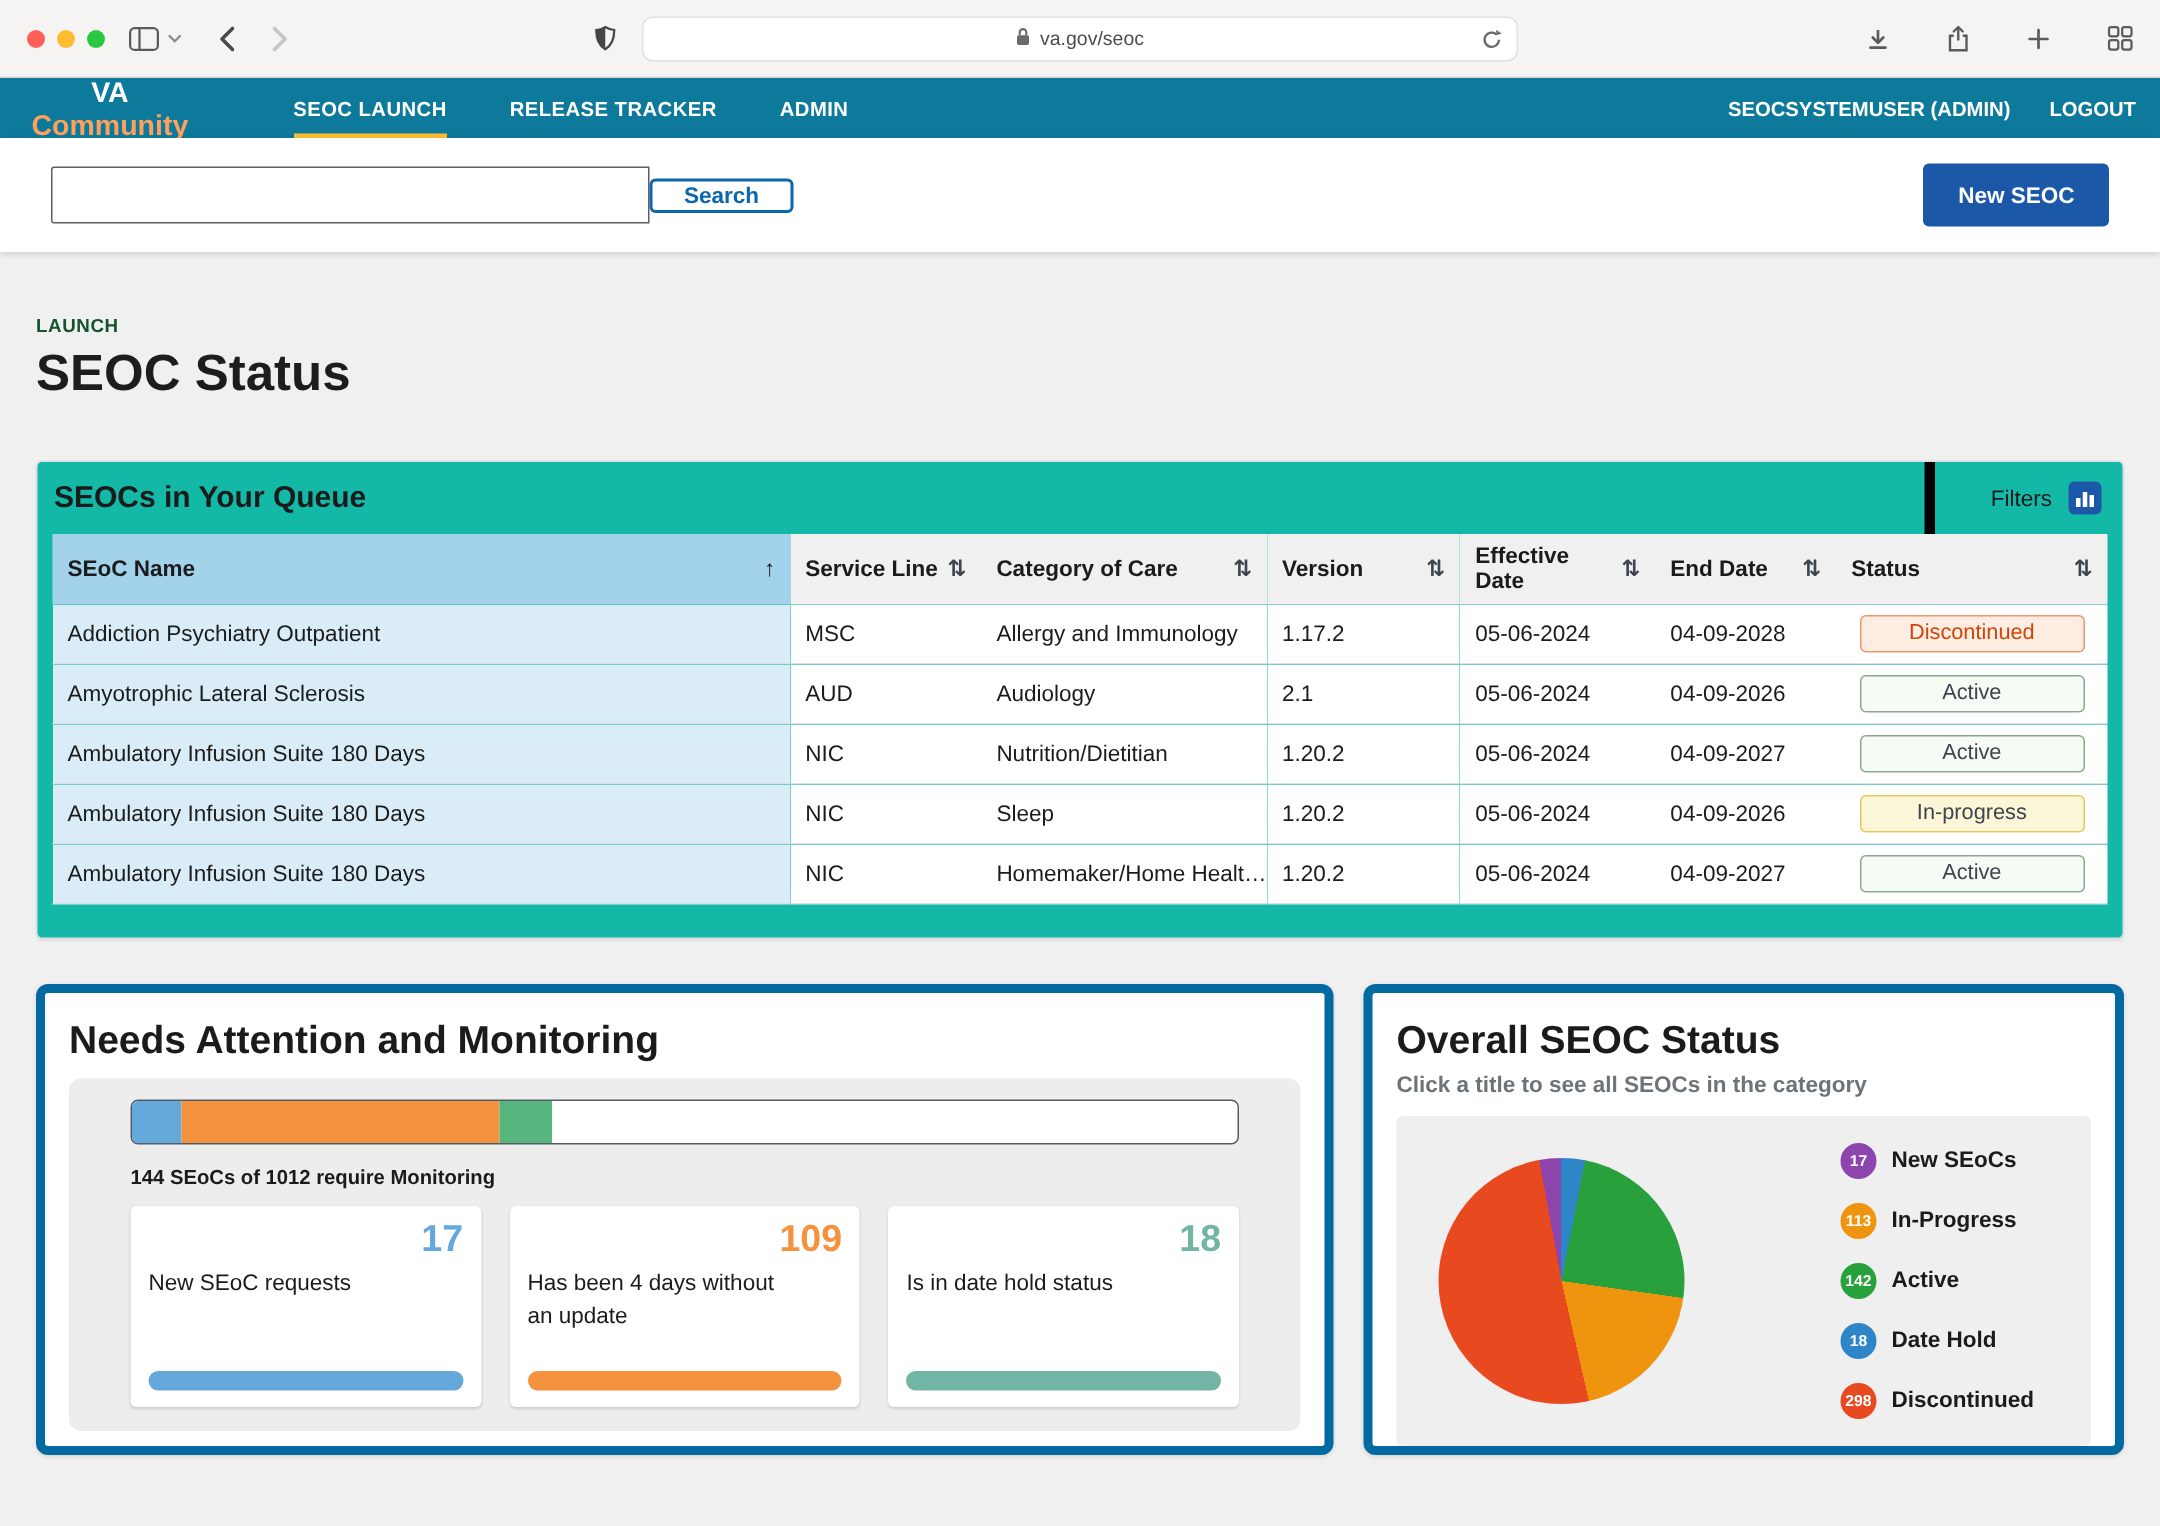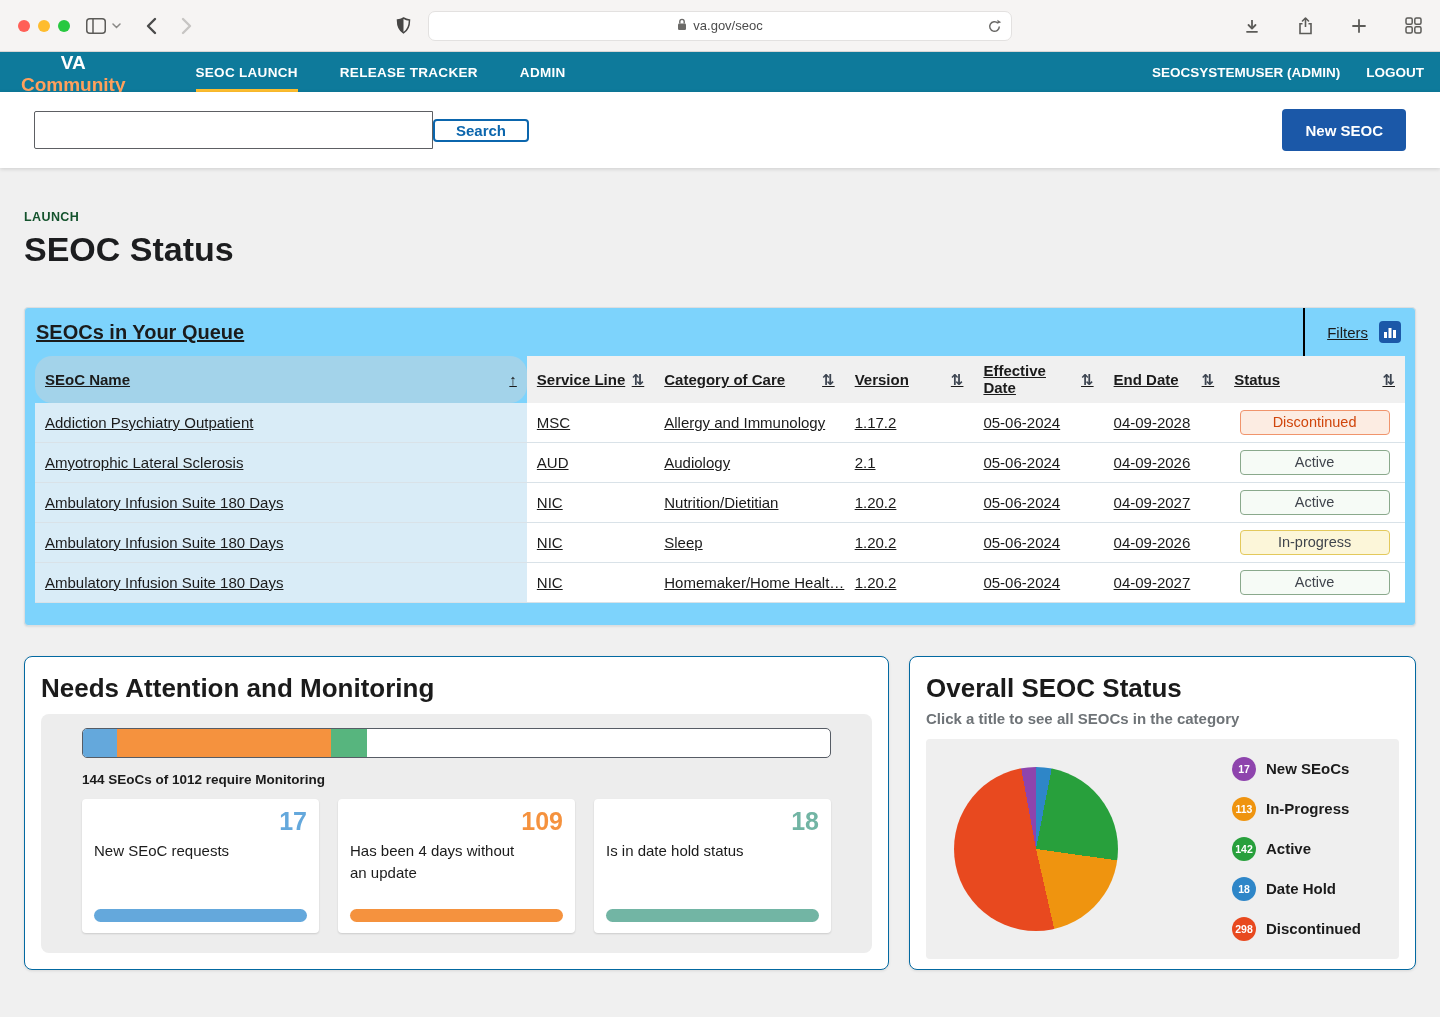--- a/index.html
+++ b/index.html
@@ -68,42 +68,41 @@
     border:none; border-radius:4px; font-weight:700; font-size:15px; font-family:inherit; cursor:pointer;
   }
 
   
   .main { padding:0 24px; }
   .eyebrow { margin-top:42px; font-size:12.5px; font-weight:700; color:#14532d; letter-spacing:.4px; }
   .page-title { margin:6px 0 0; font-size:34px; font-weight:700; color:#1c1d1f; }
 
   
   .queue-card {
-    margin-top:38px; background:#7dd3fc; border:1px solid #dcdee0; border-radius:4px;
+    margin-top:38px; background:#14b8a6; border:1px solid #dcdee0; border-radius:4px;
     box-shadow:0 1px 2px rgba(0,0,0,.08);
-    text-decoration:underline;
   }
   .queue-header { display:flex; align-items:stretch; height:48px; }
   .queue-title { display:flex; align-items:center; font-size:20px; font-weight:700; padding-left:11px; flex:1; }
   .filters {
-    border-left:2px solid #000000; display:flex; align-items:center;
-    padding:0 14px 0 22px; gap:11px; cursor:pointer;
+    border-left:7px solid #000000; display:flex; align-items:center;
+    padding:0 14px 0 37px; gap:11px; cursor:pointer;
   }
   .filters-label { font-size:15px; }
   .filters-icon {
     width:22px; height:22px; background:#1b58a8; border-radius:4px;
     display:flex; align-items:center; justify-content:center;
   }
   .table-wrap { padding:0 10px 22px; }
   table { width:100%; border-collapse:collapse; table-layout:fixed; font-size:15px; }
   thead th {
     background:#f0f0f0; font-weight:700; text-align:left; padding:6px 10px;
     height:46px; vertical-align:middle; line-height:1.15; cursor:pointer;
   }
-  thead th.sorted { background:#a3d3ea;border-radius:17px; }
+  thead th.sorted { background:#a3d3ea; }
   .head-inner { display:flex; align-items:center; justify-content:space-between; gap:4px; }
   .sort-icon { font-size:15px; color:#3d4551; flex:0 0 auto; }
   th.sorted .sort-icon { color:#1b1b1b; font-weight:700; }
   tbody td {
     padding:10px 10px; border-bottom:1px solid #d9e2e8; background:#fff;
     white-space:nowrap; overflow:hidden;
   }
   tbody td.name { background:#d9ecf7; }
   tbody td.status-cell { text-align:center; padding:7px 10px; }
   .col-0{width:35.9%;} .col-1{width:9.3%;} .col-2{width:13.9%;} .col-3{width:9.4%;}
@@ -112,21 +111,21 @@
     display:inline-block; width:150px; text-align:center; padding:3px 0 4px;
     border-radius:4px; font-size:14.5px; border:1px solid transparent;
   }
   .badge.discontinued { color:#d0450b; border-color:#f0946c; background:#fcece2; }
   .badge.active       { color:#40454d; border-color:#8aa98c; background:#f6fbf6; }
   .badge.inprogress   { color:#40454d; border-color:#e3c95c; background:#fcf6d9; }
 
   
   .bottom-row { display:flex; gap:20px; margin-top:30px; }
   .panel-card {
-    background:#fff; border:1px solid #0369a1; border-radius:8px;
+    background:#fff; border:6px solid #0369a1; border-radius:8px;
     box-shadow:0 1px 3px rgba(0,0,0,.1); height:314px; padding:12px 16px 16px;
     display:flex; flex-direction:column;
   }
   .monitor-card { width:865px; }
   .overall-card { flex:1; }
   .section-heading { font-size:26px; font-weight:700; margin:4px 0 10px; }
   .monitor-panel {
     background:#ededed; border-radius:8px; padding:14px 41px 16px; flex:1;
   }
   .bar-track {

